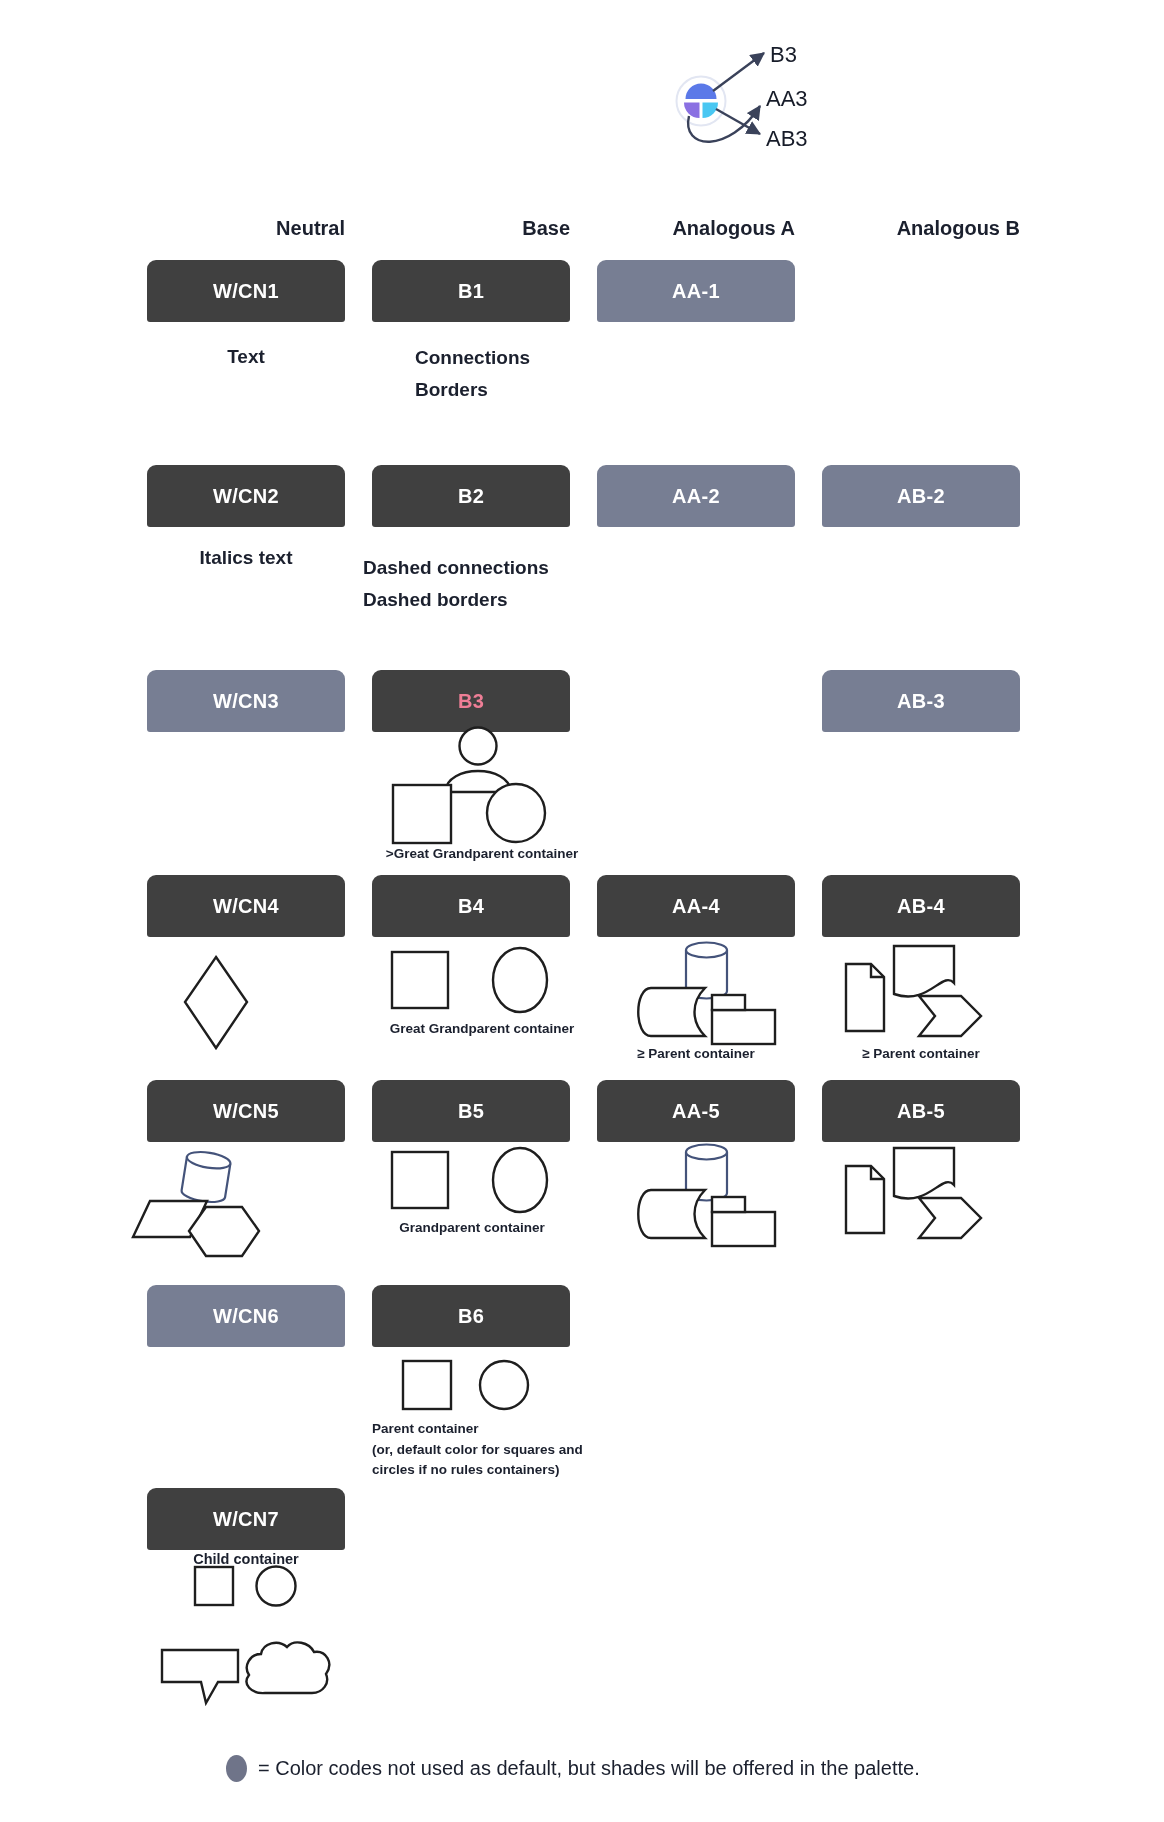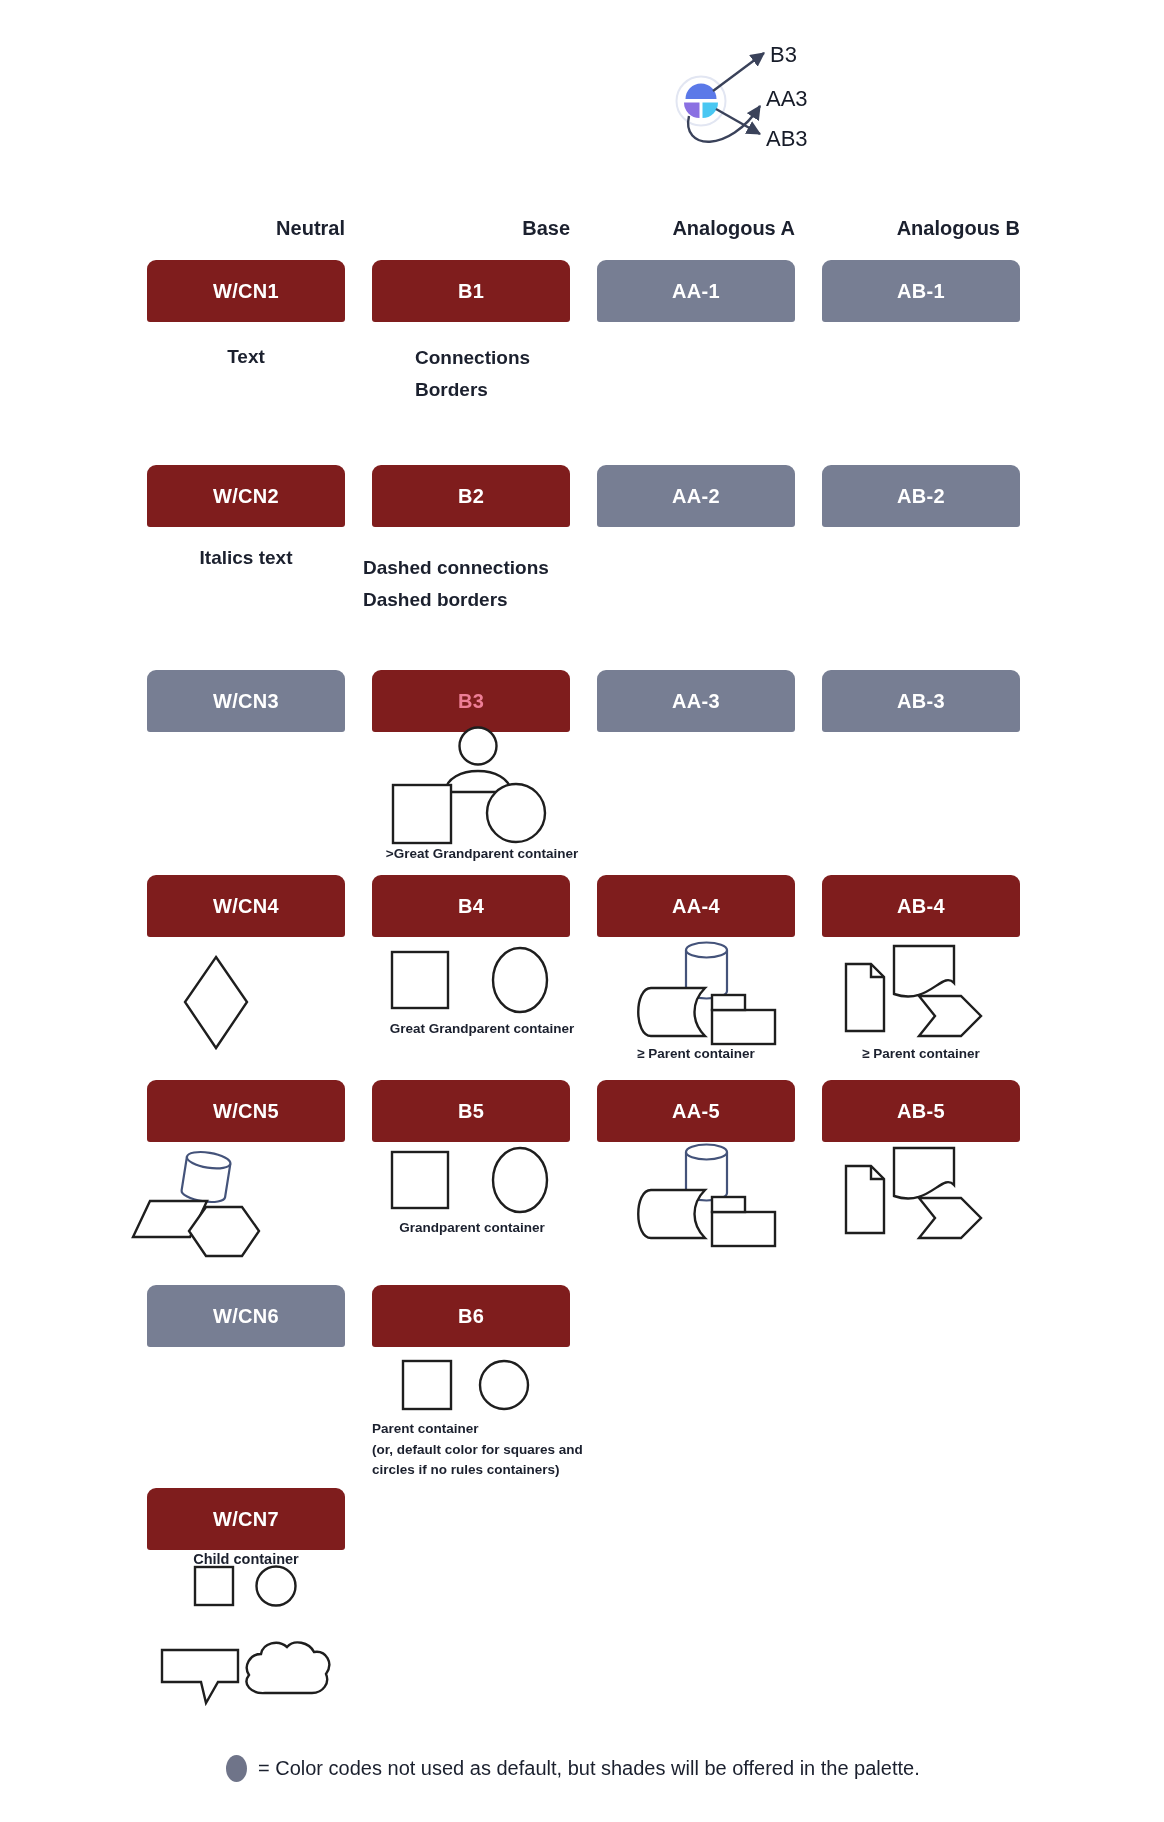--- a/index.html
+++ b/index.html
@@ -5,21 +5,21 @@
   html,body{margin:0;padding:0;background:#ffffff;}
   .canvas{position:relative;width:1164px;height:1822px;background:#ffffff;
           font-family:"Liberation Sans",sans-serif;overflow:hidden;}
   .title{position:absolute;left:367px;top:84px;font-size:27px;font-weight:400;color:#262b38;}
   .dlabel{position:absolute;font-size:22px;font-weight:400;color:#171c29;}
   .hdr{position:absolute;top:217px;width:198px;text-align:right;font-weight:700;
        font-size:20px;color:#1b202e;}
   .swatch{position:absolute;width:198px;height:62px;border-radius:9px 9px 3px 3px;
           display:flex;align-items:center;justify-content:center;font-weight:700;
           font-size:20px;color:#ffffff;letter-spacing:.3px;}
-  .dark{background:#7f1d1d;}
+  .dark{background:#404040;}
   .gray{background:#777e93;}
   .pinktxt{color:#ee7e96;}
   .cap{position:absolute;font-weight:700;color:#1b202e;line-height:1.25;}
   .lg{font-size:19px;}
   .sm{font-size:13.5px;}
   .ctr{text-align:center;}
   .legend-dot{position:absolute;left:226px;top:1755px;width:21px;height:27px;
               border-radius:50%;background:#6f7489;}
   .legend-text{position:absolute;left:258px;top:1757px;font-size:20px;font-weight:400;color:#1b202e;}
   svg.overlay{position:absolute;left:0;top:0;pointer-events:none;}
@@ -48,25 +48,23 @@
 
   <div class="swatch dark" style="left:372px;top:260px">B1</div>
   <div class="swatch dark" style="left:372px;top:465px">B2</div>
   <div class="swatch dark pinktxt" style="left:372px;top:670px">B3</div>
   <div class="swatch dark" style="left:372px;top:875px">B4</div>
   <div class="swatch dark" style="left:372px;top:1080px">B5</div>
   <div class="swatch dark" style="left:372px;top:1285px">B6</div>
 
   <div class="swatch gray" style="left:597px;top:260px">AA-1</div>
   <div class="swatch gray" style="left:597px;top:465px">AA-2</div>
-  <div class="swatch gray" style="left:597px;top:670px">AA-3</div>
   <div class="swatch dark" style="left:597px;top:875px">AA-4</div>
   <div class="swatch dark" style="left:597px;top:1080px">AA-5</div>
 
-  <div class="swatch gray" style="left:822px;top:260px">AB-1</div>
   <div class="swatch gray" style="left:822px;top:465px">AB-2</div>
   <div class="swatch gray" style="left:822px;top:670px">AB-3</div>
   <div class="swatch dark" style="left:822px;top:875px">AB-4</div>
   <div class="swatch dark" style="left:822px;top:1080px">AB-5</div>
 
   <div class="cap lg ctr" style="left:147px;top:345px;width:198px">Text</div>
   <div class="cap lg" style="left:415px;top:346px">Connections</div>
   <div class="cap lg" style="left:415px;top:378px">Borders</div>
   <div class="cap lg ctr" style="left:147px;top:546px;width:198px">Italics text</div>
   <div class="cap lg" style="left:363px;top:556px">Dashed connections</div>

